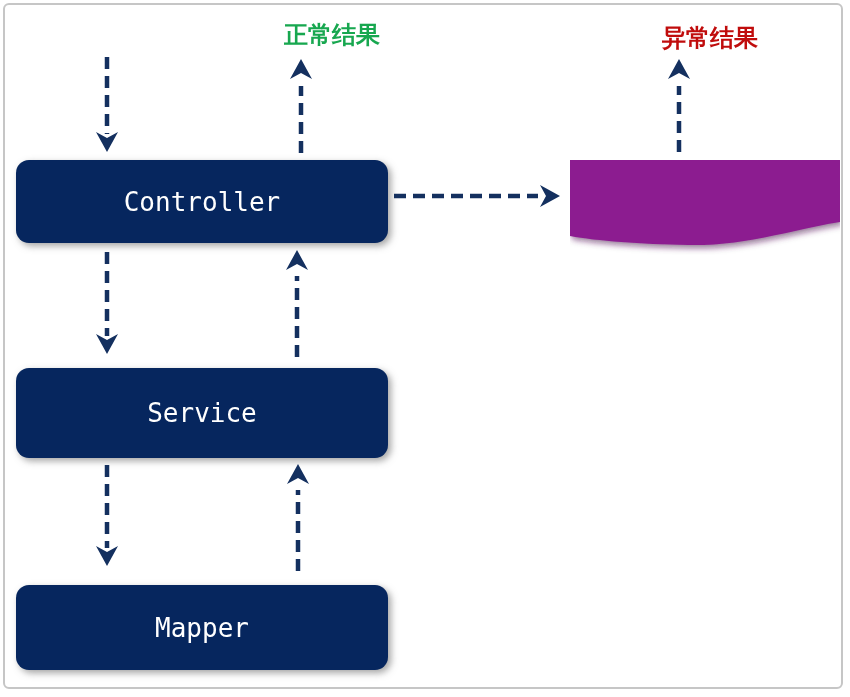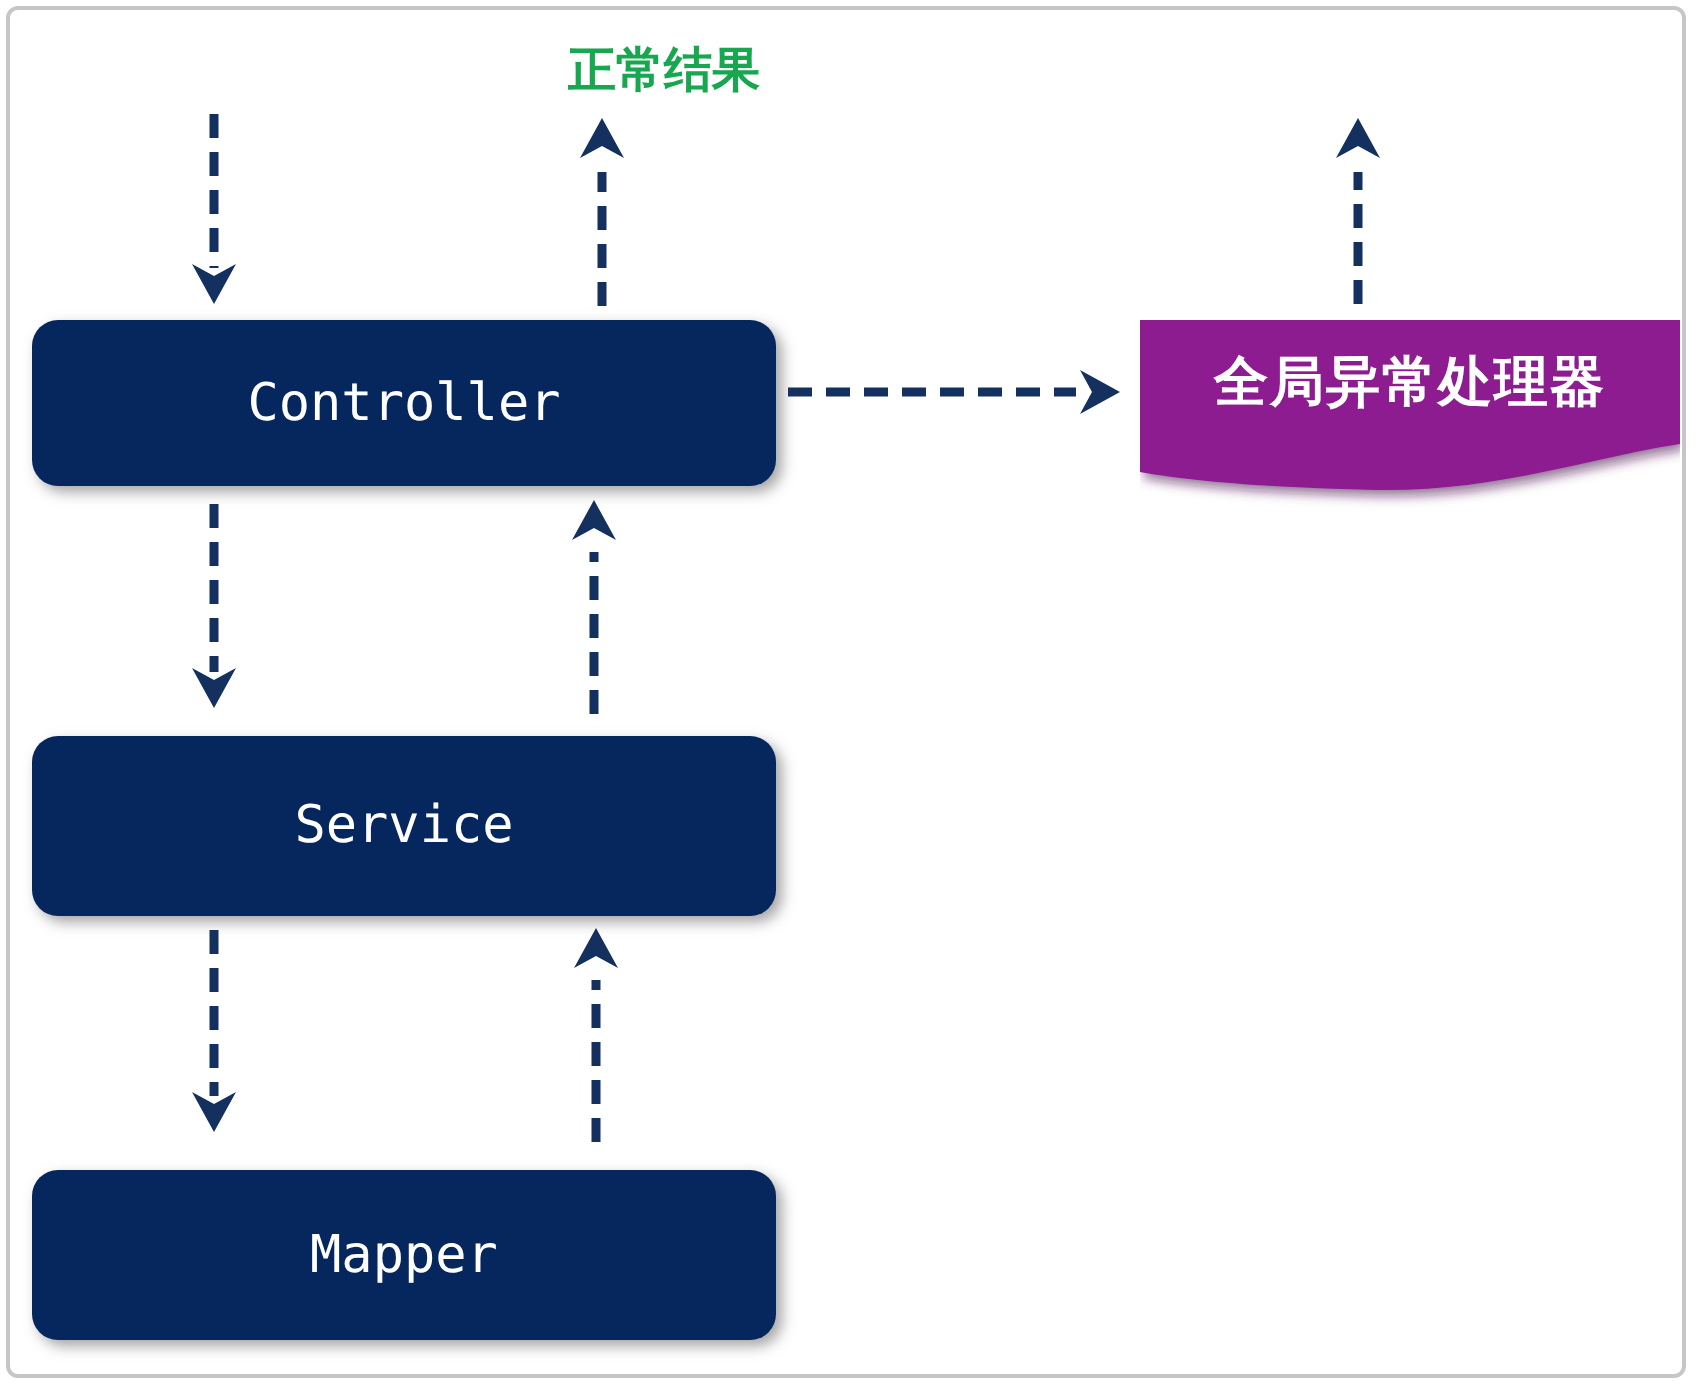--- a/index.html
+++ b/index.html
@@ -31,41 +31,41 @@
   .dash{stroke:var(--arrow);stroke-width:4.5;fill:none;stroke-dasharray:12 7;}
   .head{fill:var(--arrow);stroke:none;}
 </style>
 </head>
 <body>
 
 <div class="canvas">
   <div class="frame"></div>
 
   <div class="label normal">正常结果</div>
+  <div class="label error">异常结果</div>
 
   <div class="node controller">
     <span>Controller</span>
   </div>
   <div class="node service">
     <span>Service</span>
   </div>
   <div class="node mapper">
     <span>Mapper</span>
   </div>
 
   <div class="handler">
     <svg width="270" height="95" viewBox="0 0 270 95">
       <defs>
         <filter id="hshadow" x="-20%" y="-20%" width="140%" height="160%">
           <feDropShadow dx="2" dy="3" stdDeviation="3" flood-color="#4c1050" flood-opacity="0.6"></feDropShadow>
         </filter>
       </defs>
       <path d="M0 0 H270 V62 C224 69 178 86 118 85 C70 84 27 81 0 76 Z" fill="var(--handler)" filter="url(#hshadow)"></path>
     </svg>
-    <div class="handler-label">全局异常处理器</div>
   </div>
 
   <svg class="arrows" width="850" height="697" viewBox="0 0 850 697">
     <g>
       <path class="dash" d="M107 57 V134"></path>
       <polygon class="head" points="96,132 107,138 118,132 107,152"></polygon>
     </g>
     <g>
       <path class="dash" d="M301 153 V86"></path>
       <polygon class="head" points="290,79 301,73 312,79 301,59"></polygon>

